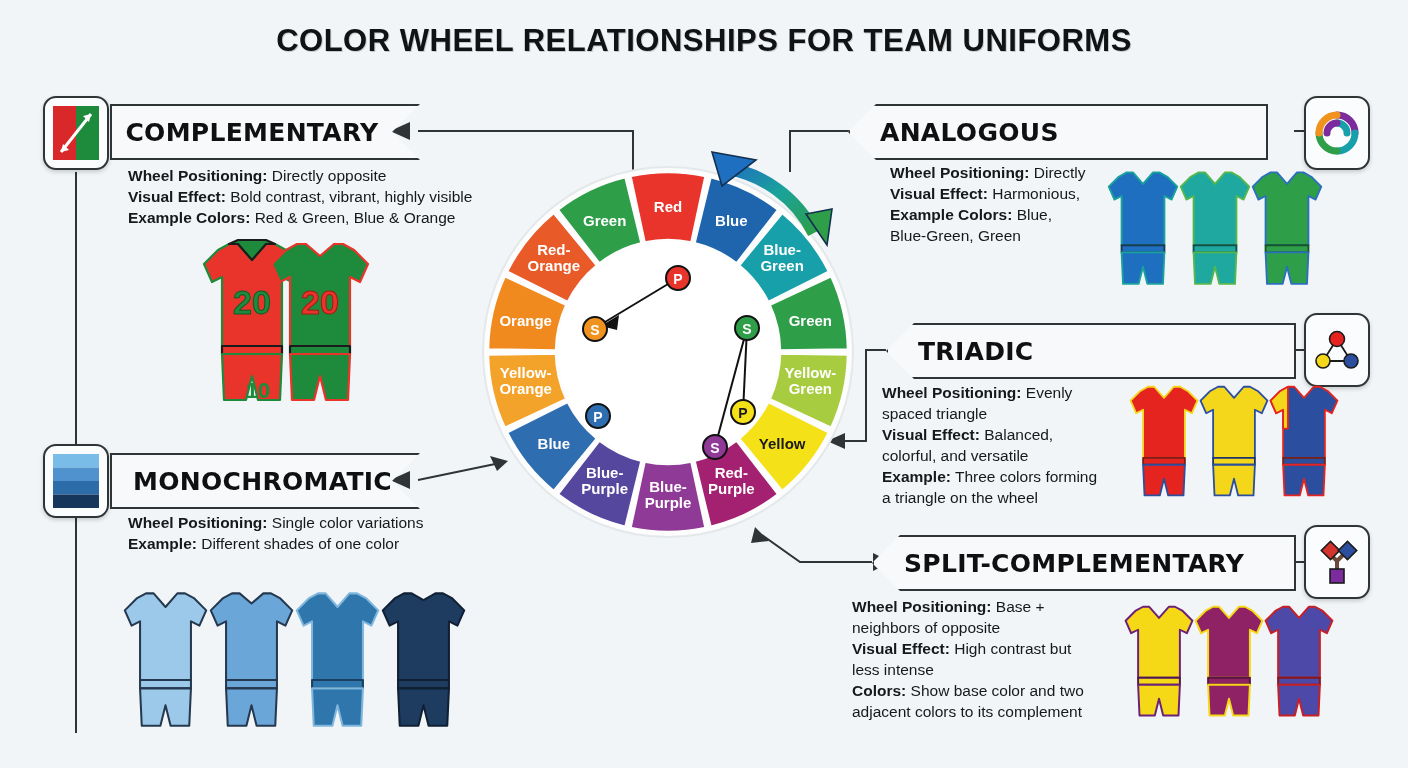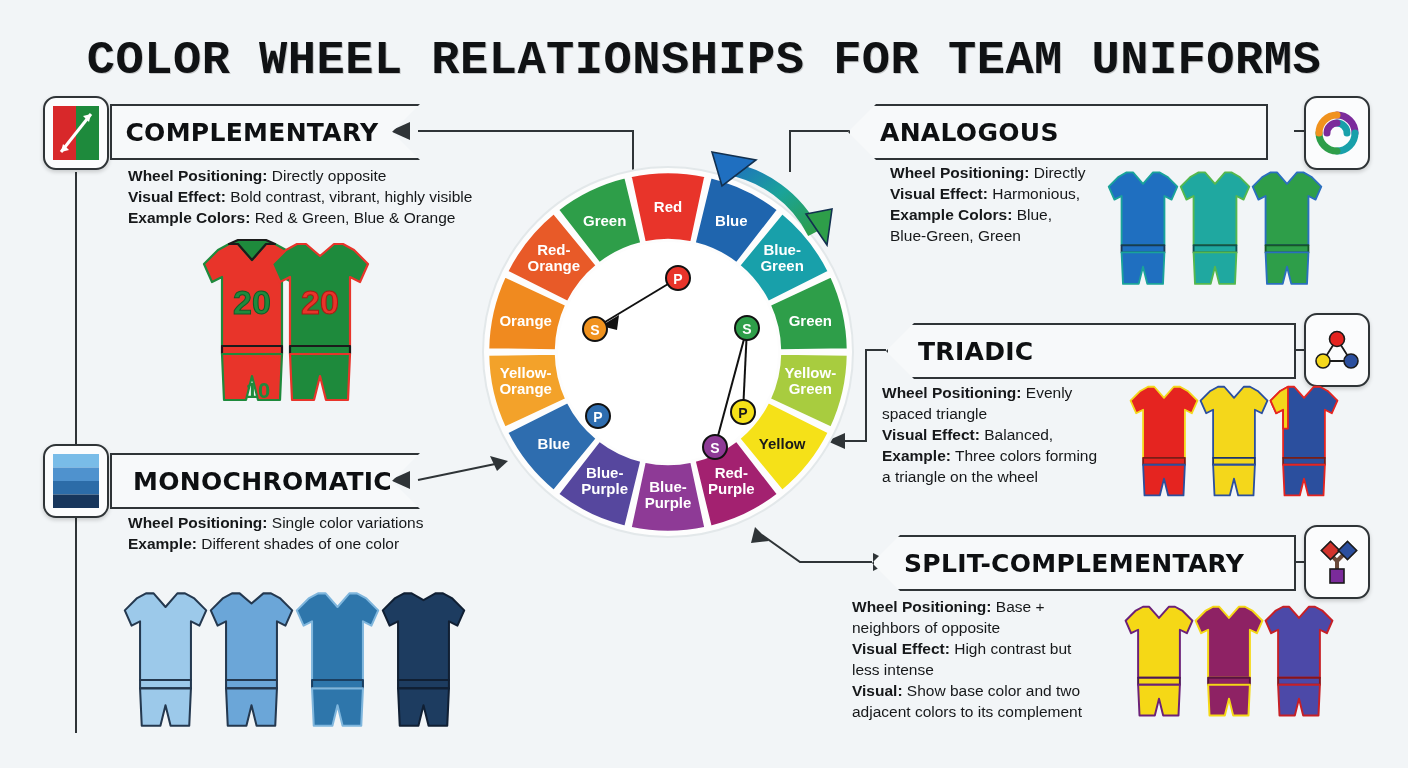--- a/index.html
+++ b/index.html
@@ -6,23 +6,23 @@
   body {
     width:1408px; height:768px; overflow:hidden;
     background:#f2f5f7;
     font-family:"Liberation Sans", sans-serif;
     position:relative;
   }
   .stage { position:absolute; inset:0; }
 
   
   .title {
-    position:absolute; top:34px; left:0; width:1408px; text-align:center;
-    font-size:47px; font-weight:bold; letter-spacing:.5px; color:#101214;
-    font-family:Liberation Mono, monospace;
+    position:absolute; top:23px; left:0; width:1408px; text-align:center;
+    font-size:31px; font-weight:bold; letter-spacing:.5px; color:#101214;
+    font-family:Liberation Sans, sans-serif;
     text-shadow:1px 1px 0 rgba(0,0,0,.18);
   }
 
   
   .badge {
     position:absolute; width:66px; height:74px; border-radius:13px;
     background:#fbfcfd; border:2.5px solid #2f3437;
     box-shadow:0 2px 4px rgba(0,0,0,.18);
     display:flex; align-items:center; justify-content:center; overflow:hidden;
   }
@@ -356,20 +356,21 @@
       </svg>
     </div>
   </div>
 
   <div class="body-txt" style="left:882px; top:382px; width:250px;">
     <div class="ln"><b>Wheel Positioning:</b>
       <span>Evenly</span></div>
     <div class="ln"><span>spaced triangle</span></div>
     <div class="ln"><b>Visual Effect:</b>
       <span>Balanced,</span></div>
+    <div class="ln"><span>colorful, and versatile</span></div>
     <div class="ln"><b>Example:</b>
       <span>Three colors forming</span></div>
     <div class="ln"><span>a triangle on the wheel</span></div>
   </div>
 
   <div class="uni" style="left:1125px; top:378px;">
     <svg width="78" height="122" viewBox="0 0 112 170">
       <g stroke="#7a1e16" stroke-width="2.6" stroke-linejoin="round">
         <path d="M33 10 L22 16 L8 30 L16 48 L26 43 L26 112 L86 112 L86 43 L96 48 L104 30 L90 16 L79 10 L70 10 L56 26 L42 10 Z" fill="#E52420" stroke="#F4D71B"></path>
         <path d="M26 112 L86 112 L86 122 L26 122 Z" fill="#E52420" stroke="#7a1e16"></path>
@@ -414,21 +415,21 @@
     </div>
   </div>
 
   <div class="body-txt" style="left:852px; top:596px; width:300px;">
     <div class="ln"><b>Wheel Positioning:</b>
       <span>Base +</span></div>
     <div class="ln"><span>neighbors of opposite</span></div>
     <div class="ln"><b>Visual Effect:</b>
       <span>High contrast but</span></div>
     <div class="ln"><span>less intense</span></div>
-    <div class="ln"><b>Visual:</b>
+    <div class="ln"><b>Colors:</b>
       <span>Show base color and two</span></div>
     <div class="ln"><span>adjacent colors to its complement</span></div>
   </div>
 
   <div class="uni" style="left:1120px; top:595px;">
     <svg width="78" height="128" viewBox="0 0 112 170">
       <g stroke="#4a1757" stroke-width="2.8" stroke-linejoin="round">
         <path d="M33 10 L22 16 L8 30 L16 48 L26 43 L26 112 L86 112 L86 43 L96 48 L104 30 L90 16 L79 10 L70 10 L56 26 L42 10 Z" fill="#F5D816" stroke="#6B2179"></path>
         <path d="M26 112 L86 112 L86 122 L26 122 Z" fill="#F5D816" stroke="#4a1757"></path>
         <path d="M26 122 L86 122 L84 166 L62 166 L56 142 L50 166 L28 166 Z" fill="#F5D816" stroke="#6B2179"></path>

